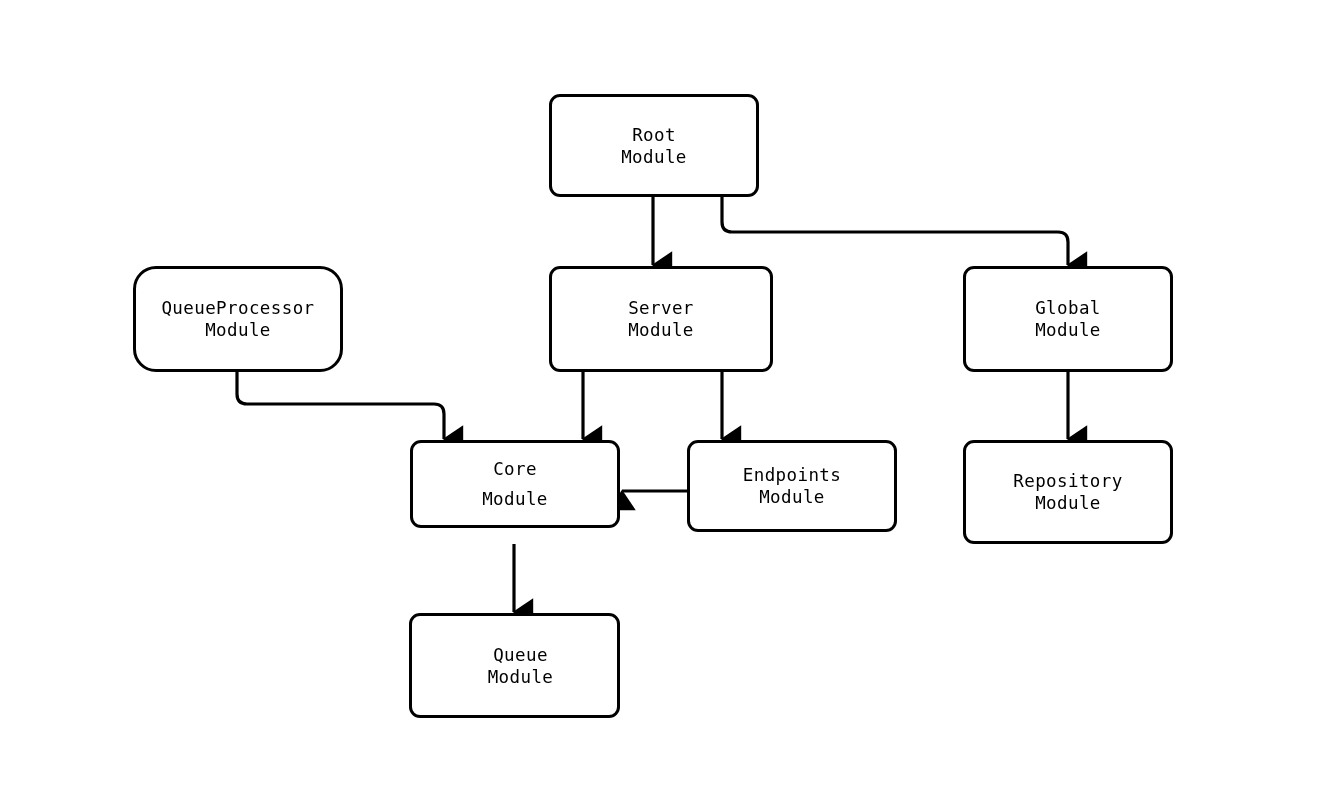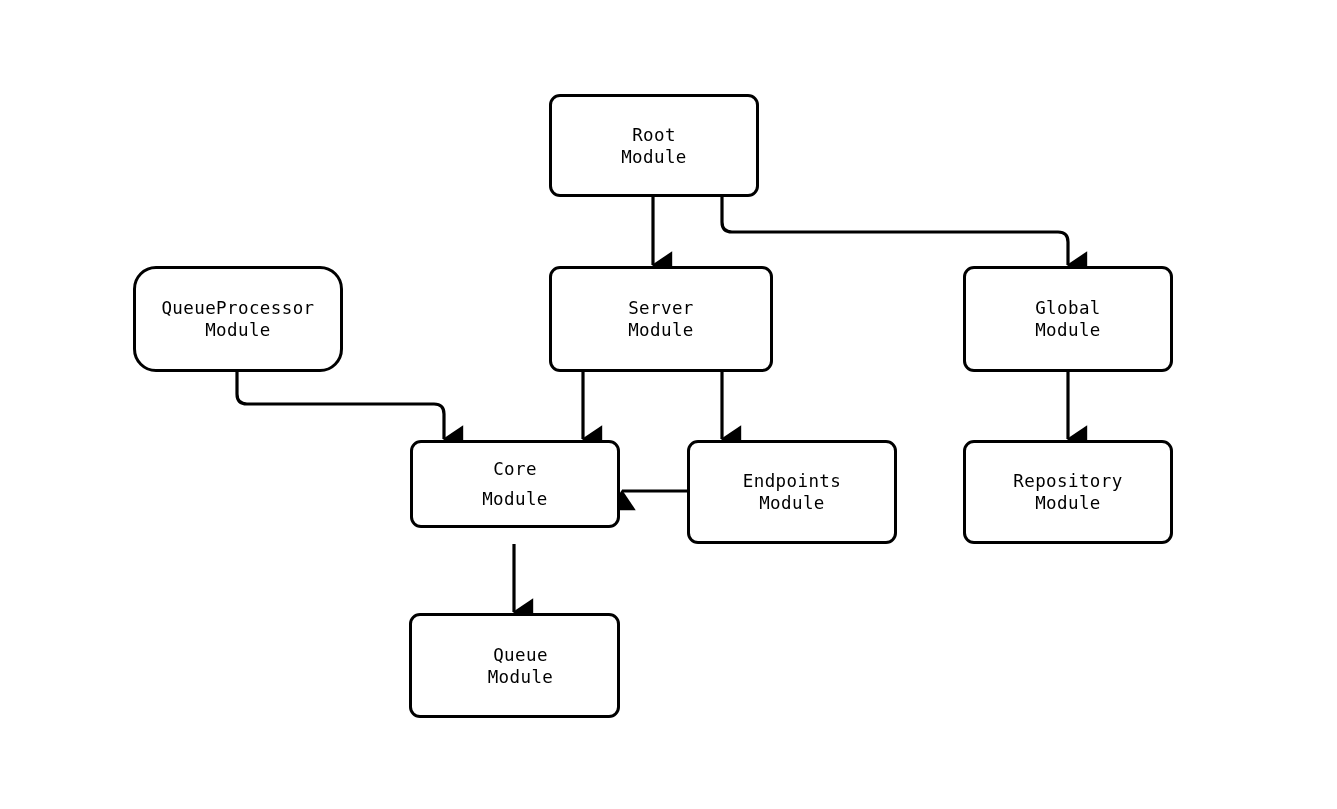--- a/index.html
+++ b/index.html
@@ -88,21 +88,21 @@
   <div class="node" style="left: 963px; top: 266px; width: 210px; height: 106px; border-color: rgb(0, 0, 0);">
     <span class="node-label">Global</span>
     <span class="node-label">Module</span>
   </div>
 
   <div class="node" style="left: 410px; top: 440px; width: 210px; height: 88px; border-color: rgb(0, 0, 0); gap: 8px;">
     <span class="node-label">Core</span>
     <span class="node-label">Module</span>
   </div>
 
-  <div class="node" style="left: 687px; top: 440px; width: 210px; height: 104px; border-color: rgb(0, 0, 0);">
+  <div class="node" style="left: 687px; top: 440px; width: 210px; height: 92px; border-color: rgb(0, 0, 0);">
     <span class="node-label">Endpoints</span>
     <span class="node-label">Module</span>
   </div>
 
   <div class="node" style="left: 963px; top: 440px; width: 210px; height: 104px; border-color: rgb(0, 0, 0);">
     <span class="node-label">Repository</span>
     <span class="node-label">Module</span>
   </div>
 
   <div class="node" style="left: 409px; top: 613px; width: 211px; height: 105px; border-color: rgb(0, 0, 0); padding-left: 12px;">

